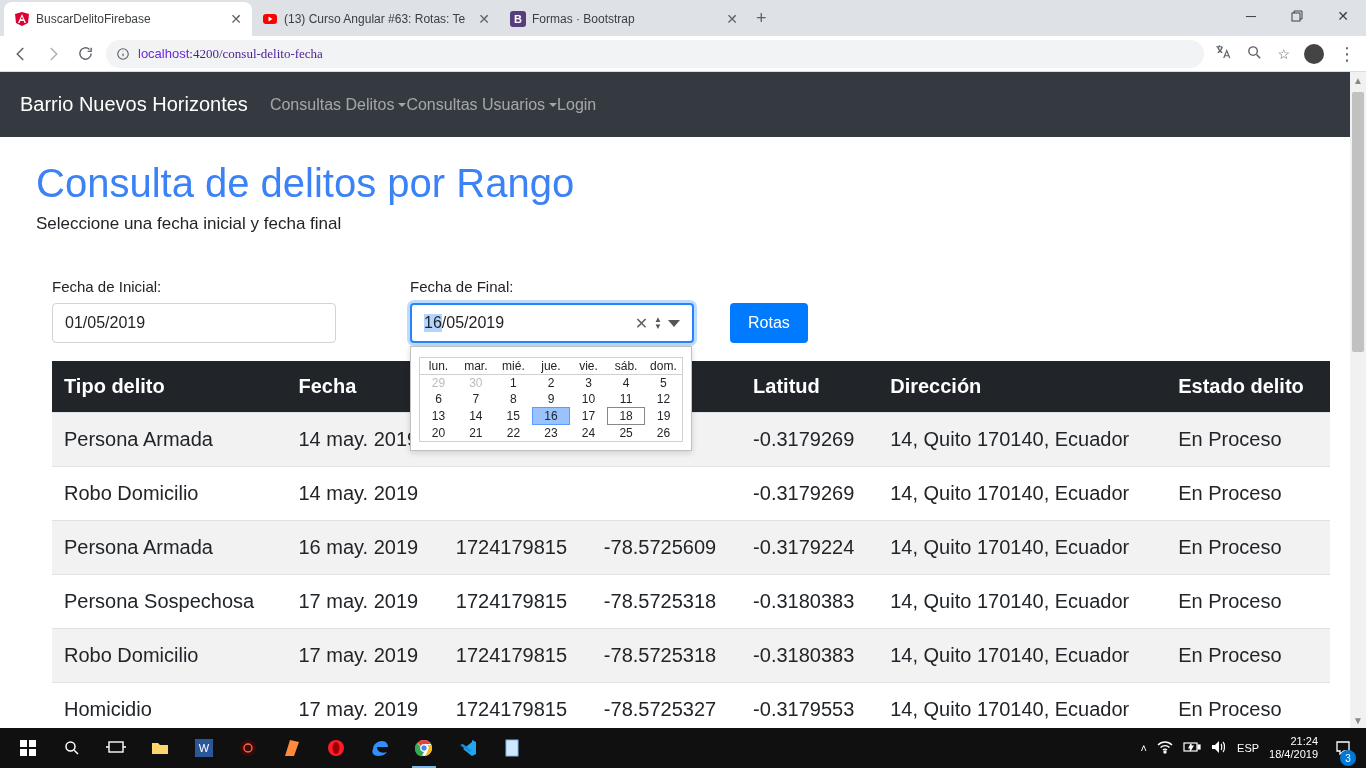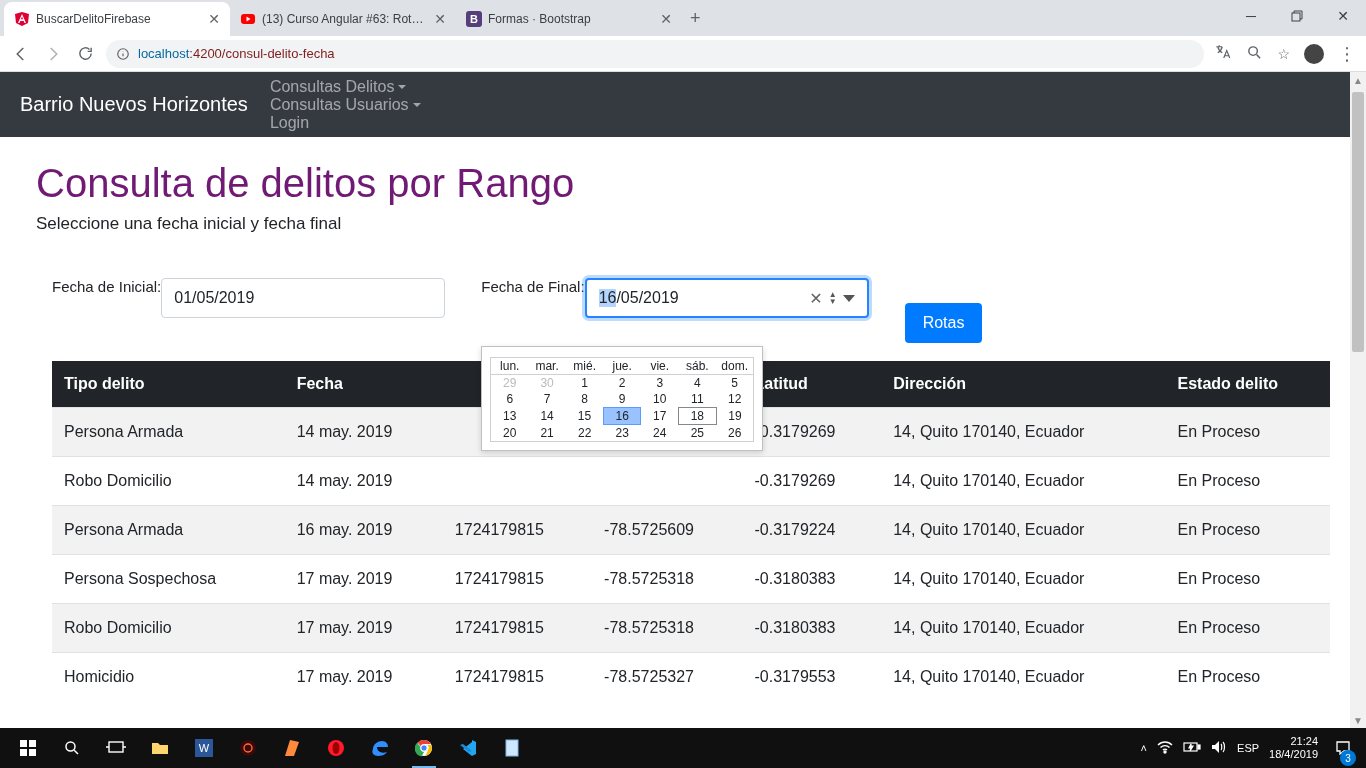--- a/index.html
+++ b/index.html
@@ -2,54 +2,54 @@
 <html><head>
   <meta charset="utf-8">
   <style>
     * { box-sizing: border-box; margin: 0; padding: 0; }
     html, body { font-family: "Segoe UI", Arial, sans-serif; font-size: 14px; background: #fff; color: #212529; }
     body { width: 1366px; height: 768px; overflow: hidden; position: relative; }
 
     
     .chrome-top { background: #dee1e6; height: 72px; position: relative; }
     .tab-strip { display: flex; align-items: center; height: 36px; padding-left: 4px; gap: 0; }
-    .tab { display: flex; align-items: center; gap: 6px; padding: 0 10px; height: 34px; margin-top: 2px; border-top-left-radius: 8px; border-top-right-radius: 8px; font-size: 12px; color: #3c4043; width: 226px; position: relative; }
+    .tab { display: flex; align-items: center; gap: 6px; padding: 0 10px; height: 34px; margin-top: 2px; border-top-left-radius: 8px; border-top-right-radius: 8px; font-size: 12px; color: #3c4043; width: 248px; position: relative; }
     .tab.active { background: #fff; }
     .tab .favicon { width: 16px; height: 16px; display: inline-flex; align-items: center; justify-content: center; }
     .tab .tab-title { flex: 1; white-space: nowrap; overflow: hidden; text-overflow: ellipsis; }
     .tab .tab-close { font-size: 14px; color: #5f6368; }
     .new-tab { margin-left: 8px; font-size: 18px; color: #5f6368; }
     .window-controls { position: absolute; right: 0; top: 0; display: flex; }
     .window-controls div { width: 46px; height: 32px; display: flex; align-items: center; justify-content: center; color: #3c4043; font-size: 14px; }
     .window-controls svg { width: 12px; height: 12px; }
 
     .addr-bar { background: #fff; height: 36px; display: flex; align-items: center; gap: 10px; padding: 0 10px; border-bottom: 1px solid #dadce0; }
     .nav-icon { width: 22px; color: #5f6368; display: flex; align-items: center; justify-content: center; }
     .nav-icon.disabled { color: #b0b0b0; }
     .omnibox { flex: 1; display: flex; align-items: center; background: #f1f3f4; border-radius: 14px; height: 28px; padding: 0 10px; gap: 8px; color: #3c4043; font-size: 13px; }
     .omnibox .secure { color: #5f6368; width: 14px; height: 14px; }
-    .omnibox .url-host { color: #0369a1; }
-    .omnibox .url-dim { color: #7f1d1d; }
+    .omnibox .url-host { color: #6d28d9; }
+    .omnibox .url-dim { color: #4c1d95; font-family: Liberation Serif, serif; }
     .addr-right { display: flex; align-items: center; gap: 14px; color: #5f6368; }
     .addr-right .avatar { width: 20px; height: 20px; border-radius: 50%; background: #444; }
     .kebab { font-size: 18px; }
 
     
     .app-navbar { background: #343a40; color: #fff; height: 65px; display: flex; align-items: center; padding: 0 20px; gap: 22px; }
     .brand { font-size: 20px; font-weight: 400; color: #fff; }
     .nav-link { color: rgba(255,255,255,.55); font-size: 16px; display: flex; align-items: center; gap: 4px; }
     .caret { width: 0; height: 0; border-left: 4px solid transparent; border-right: 4px solid transparent; border-top: 4px solid currentColor; }
 
     
     .content { padding: 24px 36px 0 36px; position: relative; }
-    h1 { font-size: 40px; font-weight: 500; color: #701a75; margin-bottom: 8px; }
+    h1 { font-size: 40px; font-weight: 500; color: #3b82f6; margin-bottom: 8px; }
     .subtitle { font-size: 17px; margin-bottom: 44px; }
 
     .filters { display: flex; gap: 36px; align-items: flex-start; padding-left: 16px; }
-    .field { display: flex; flex-direction: row; justify-content: center; }
+    .field { display: flex; flex-direction: column; justify-content: center; }
     .field label { margin-bottom: 8px; font-size: 15px; }
     .date-input { width: 284px; height: 40px; border: 1px solid #ced4da; border-radius: 4px; padding: 0 12px; font-size: 16px; display: flex; align-items: center; background: #fff; position: relative; }
     .date-input.focused { border: 2px solid #2684ff; box-shadow: 0 0 0 3px rgba(38,132,255,.3); }
     .date-input .day-sel { background: #b3d4fc; }
     .date-input .rest { }
     .date-ctrls { margin-left: auto; display: flex; align-items: center; gap: 6px; color: #555; }
     .date-ctrls .x { color: #5f6368; font-size: 16px; }
     .date-ctrls .spin { display: flex; flex-direction: column; font-size: 8px; line-height: 7px; }
     .date-ctrls .dd { width: 0; height: 0; border-left: 6px solid transparent; border-right: 6px solid transparent; border-top: 7px solid #555; }
 
@@ -63,21 +63,21 @@
     .dp-nav button { width: 26px; height: 24px; border: 1px solid #c0c0c0; background: linear-gradient(#fefefe,#eaeaea); font-size: 11px; display:flex; align-items:center; justify-content:center;}
     .dp-table { width: 100%; border-collapse: collapse; border: 1px solid #d0d0d0; }
     .dp-table th, .dp-table td { text-align: center; font-size: 12px; padding: 1px 0; width: 14.28%; }
     .dp-table th { font-weight: 400; border-bottom: 1px solid #d0d0d0; }
     .dp-table td.muted { color: #bbb; }
     .dp-table td.sel { background: #99c2ff; border: 1px solid #5a9bff; }
     .dp-table td.today { border: 1px solid #888; }
 
     
     .table-wrap { margin-top: 18px; padding-left: 16px; }
-    table.data { width: 100%; border-collapse: collapse; font-size: 16px; }
+    table.data { width: 100%; border-collapse: collapse; font-size: 20px; }
     table.data thead th { background: #212529; color: #fff; text-align: left; padding: 14px 12px; font-weight: 700; }
     table.data tbody td { padding: 15px 12px; border-top: 1px solid #dee2e6; }
     table.data tbody tr:nth-child(odd) { background: #f2f2f2; }
 
     
     .taskbar { position: absolute; bottom: 0; left: 0; right: 0; height: 40px; background: #101010; display: flex; align-items: center; padding: 0 8px; color: #fff; }
     .taskbar .tb-left { display: flex; align-items: center; gap: 4px; }
     .tb-item { width: 40px; height: 40px; display: flex; align-items: center; justify-content: center; position: relative; }
     .tb-item.active::after { content: ""; position: absolute; bottom: 0; left: 8px; right: 8px; height: 2px; background: #76b9ed; }
     .tb-right { margin-left: auto; display: flex; align-items: center; gap: 10px; font-size: 11px; }
@@ -176,21 +176,21 @@
           </svg></span>
       <span>☆</span>
       <div class="avatar"></div>
       <span class="kebab">⋮</span>
     </div>
   </div>
 </div>
 
 <div class="app-navbar">
   <div class="brand">Barrio Nuevos Horizontes</div>
-  <div id="nav-links" style="display:flex; flex-direction:column;">
+  <div id="nav-links" style="display:flex; ">
       <div class="nav-link">
         <span>Consultas Delitos</span>
         <span class="caret"></span>
       </div>
       <div class="nav-link">
         <span>Consultas Usuarios</span>
         <span class="caret"></span>
       </div>
       <div class="nav-link">
         <span>Login</span>
@@ -203,21 +203,21 @@
   <div class="subtitle">Seleccione una fecha inicial y fecha final</div>
 
   <div class="filters">
     <div class="field">
       <label>Fecha de Inicial:</label>
       <div class="date-input">
         <span>01/05/2019</span>
       </div>
     </div>
 
-    <div class="field" style="position:relative;">
+    <div class="field" style="position:relative;margin-left:38px;">
       <label>Fecha de Final:</label>
       <div class="date-input focused">
         <span class="day-sel">16</span>
           <span class="rest">/05/2019</span>
         <div class="date-ctrls">
           <span class="x">✕</span>
           <div class="spin">
               <span>▲</span>
               <span>▼</span>
             </div>

